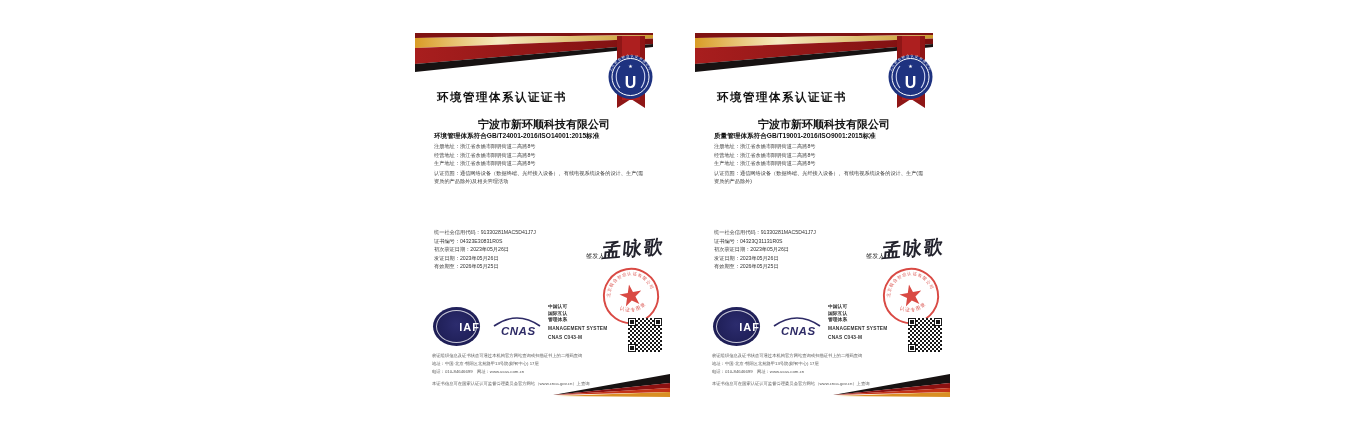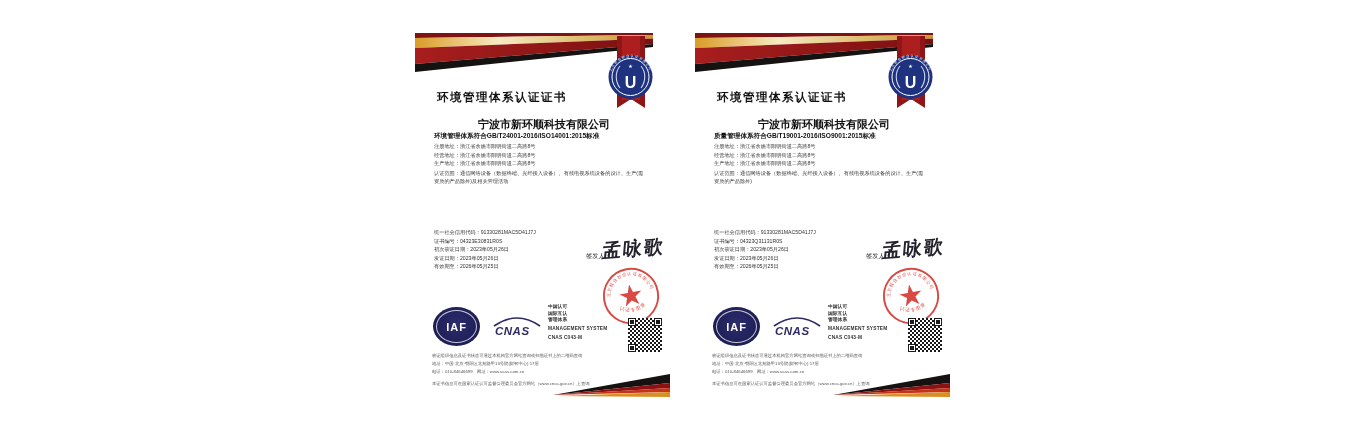--- a/index.html
+++ b/index.html
@@ -17,26 +17,26 @@
   .addr-0 { top:126px; } .addr-1 { top:134.5px; } .addr-2 { top:143px; }
   .scope { position:absolute; top:154px; left:26px; width:214px; font-size:5.2px; line-height:7.6px; color:#3a3a3a; white-space:normal; }
   .reg { position:absolute; left:26px; font-size:5.2px; color:#333; }
   .reg-0 { top:213px; } .reg-1 { top:221.5px; } .reg-2 { top:230px; } .reg-3 { top:238.5px; } .reg-4 { top:247px; }
   .signer-label { top:236px; left:178px; font-size:6.2px; color:#222; }
   .signature { top:220px; left:194px; font-size:19px; font-weight:700; letter-spacing:2px; color:#23232d;
                transform:rotate(-5deg) skewX(-10deg); }
   .stamp { position:absolute; left:192px; top:249px; width:62px; height:62px; transform:rotate(-10deg); opacity:.92; }
   .iaf { position:absolute; left:25px; top:291px; width:47px; height:39px; border-radius:50%;
          background:radial-gradient(circle at 50% 45%, #2c2c6e 0%, #1d1d54 75%);
-         display:flex; align-items:center; justify-content:center; }
+         display:flex; align-items:center; justify-content:flex-end; }
   .iaf::after { content:""; position:absolute; inset:3px; border:1px solid rgba(255,255,255,.75); border-radius:50%; }
   .iaf span { color:#fff; font-weight:bold; font-size:11px; letter-spacing:1px; }
   .cnas { position:absolute; left:84px; top:299px; width:50px; height:30px; }
   .cnas svg { position:absolute; left:0; top:0; }
-  .cnas span { position:absolute; left:3px; top:10px; font-size:11.5px; font-weight:800; font-style:italic;
+  .cnas span { position:absolute; left:9px; top:10px; font-size:11.5px; font-weight:800; font-style:italic;
                color:#2e2b66; letter-spacing:.5px; }
   .accblock { position:absolute; left:140px; top:288px; color:#333; }
   .accblock .zh { font-size:4.8px; font-weight:bold; line-height:6.6px; }
   .accblock .en { font-size:4.8px; font-weight:bold; line-height:7px; margin-top:1.5px; letter-spacing:.2px; }
   .qr { position:absolute; left:220px; top:302px; width:34px; height:34px;
         background:repeating-conic-gradient(#1a1a1a 0% 25%, #ffffff 0% 50%) 0 0 / 4px 4px; }
   .qr i { position:absolute; width:8px; height:8px; border:1.6px solid #1a1a1a; background:#fff; }
   .qr i::after { content:""; position:absolute; inset:1.2px; background:#1a1a1a; }
   .qr .f1 { left:0; top:0; } .qr .f2 { right:0; top:0; } .qr .f3 { left:0; bottom:0; }
   .footer { position:absolute; left:24px; top:336px; width:230px; color:#555; }

